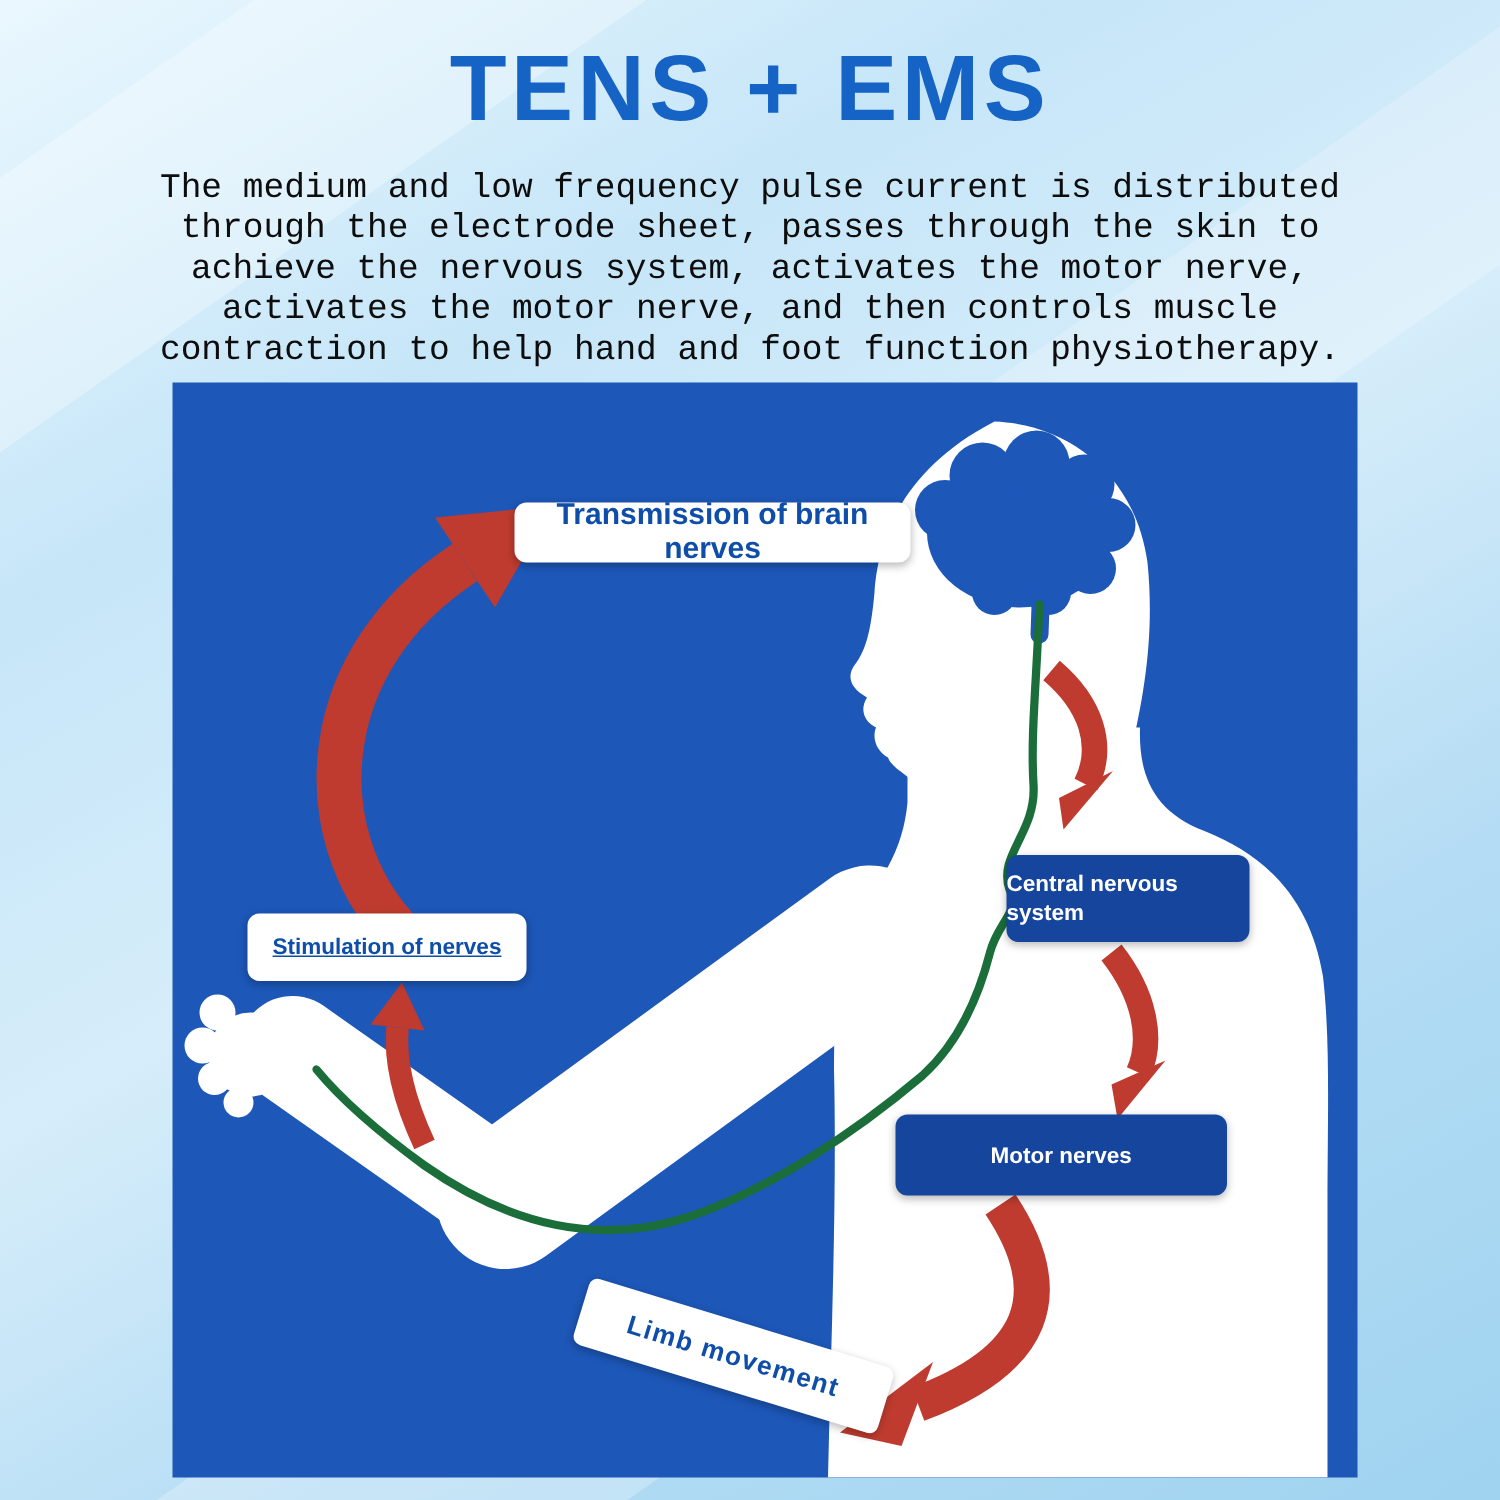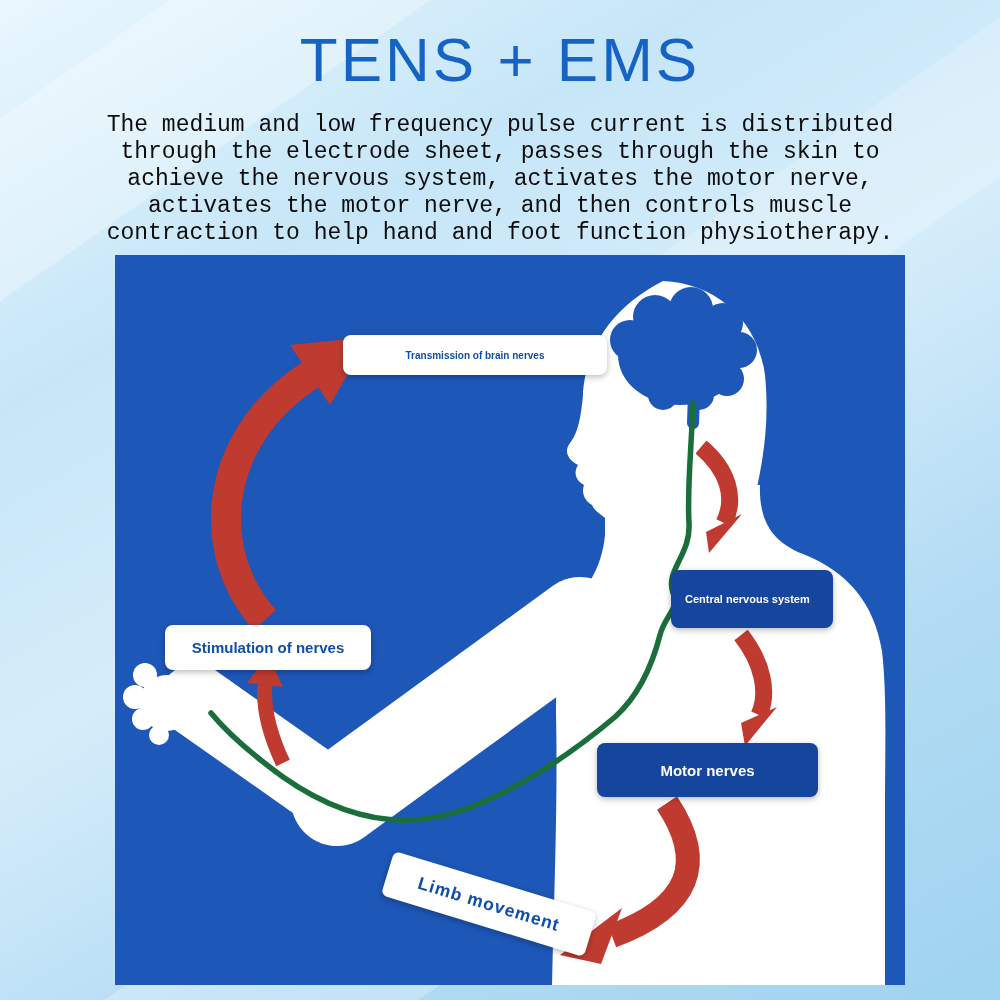--- a/index.html
+++ b/index.html
@@ -8,21 +8,21 @@
     font-family:"Liberation Sans","DejaVu Sans",sans-serif;
     background:linear-gradient(150deg,#eaf7fe 0%,#c6e6f8 26%,#d6edfa 48%,#b4dcf4 72%,#9fd3f0 100%);
   }
   .streak{position:absolute;background:rgba(255,255,255,0.30);transform:rotate(-35deg);pointer-events:none;}
   .s1{width:620px;height:150px;left:-160px;top:30px;}
   .s2{width:720px;height:130px;right:-220px;top:130px;background:rgba(255,255,255,0.22);}
   .s3{width:820px;height:180px;left:-120px;bottom:-70px;background:rgba(255,255,255,0.25);}
 
   .title{
     position:absolute;top:24px;left:0;width:100%;margin:0;text-align:center;
-    font-size:62px;font-weight:normal;letter-spacing:3px;color:var(--title-blue,#1663c6);
+    font-size:62px;font-weight:bold;letter-spacing:3px;color:var(--title-blue,#1663c6);
   }
   .desc{
     position:absolute;top:112px;left:50%;transform:translateX(-50%);
     width:862px;margin:0;text-align:center;font-size:23px;line-height:1.17;color:#0d0d0d;font-family:Liberation Mono, monospace;
   }
 
   .panel{
     position:absolute;left:115px;top:255px;width:790px;height:730px;
     background:var(--panel-blue,#1d57b8);
   }
@@ -37,24 +37,24 @@
   .arrow-head{fill:var(--arrow-red,#bf3b2f);}
 
   .label{
     position:absolute;display:flex;align-items:center;justify-content:center;
     text-align:center;font-weight:bold;border-radius:8px;
     box-shadow:0 2px 6px rgba(0,0,0,0.28);box-sizing:border-box;
   }
   .label.white{background:#ffffff;color:var(--label-text-blue,#0f4ea8);}
   .label.blue{background:var(--box-blue,#15459c);color:#ffffff;}
 
-  #lbl-transmission{left:228px;top:80px;width:264px;height:40px;font-size:10px;}
-  #lbl-stimulation{left:50px;top:370px;width:206px;height:45px;font-size:15px;}
-  #lbl-central{left:556px;top:315px;width:162px;height:58px;font-size:11px;
-    justify-content:flex-start;text-align:left;padding-left:14px;line-height:1.3;}
+  #lbl-transmission{left:228px;top:80px;width:264px;height:40px;font-size:20px;}
+  #lbl-stimulation{left:50px;top:354px;width:186px;height:45px;font-size:15px;text-decoration:underline;}
+  #lbl-central{left:556px;top:315px;width:162px;height:58px;font-size:15px;
+    justify-content:flex-start;text-align:left;line-height:1.3;}
   #lbl-motor{left:482px;top:488px;width:221px;height:54px;font-size:15px;}
   #lbl-limb{left:268px;top:626px;width:212px;height:46px;font-size:17.5px;
     transform:rotate(17deg);letter-spacing:1px;border-radius:6px;}
 </style>
 </head>
 <body>
 
 <div class="page">
   <div class="streak s1"></div>
   <div class="streak s2"></div>

